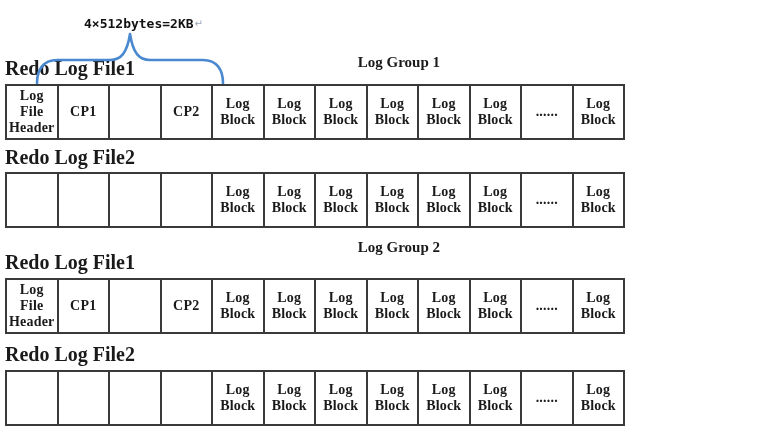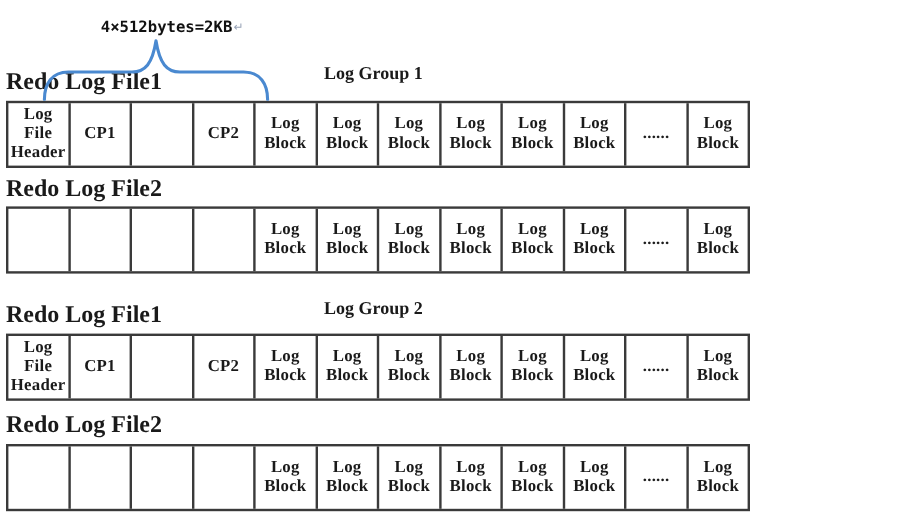--- a/index.html
+++ b/index.html
@@ -43,21 +43,21 @@
     position: absolute;
     left: 5px;
     font-size: 20px;
     font-weight: bold;
     white-space: nowrap;
   }
   .group-title {
     position: absolute;
     left: 270px;
     width: 170px;
-    text-align: left;
+    text-align: right;
     font-size: 15px;
     font-weight: bold;
     white-space: nowrap;
   }
   .rowbox {
     position: absolute;
     left: 5px;
     width: 620px;
     height: 56px;
     border: 2px solid #3a3a3a;
@@ -138,21 +138,21 @@
     <div class="cell">Log
 Block</div>
     <div class="cell">Log
 Block</div>
     <div class="cell">......</div>
     <div class="cell">Log
 Block</div>
   </div>
 
   <div class="file-label" style="top:251px">Redo Log File1</div>
-  <div class="group-title" style="top:250px">Log Group 2</div>
+  <div class="group-title" style="top:239px">Log Group 2</div>
 
   <div class="rowbox" style="top:278px">
     <div class="cell">Log File
 Header</div>
     <div class="cell">CP1</div>
     <div class="cell"></div>
     <div class="cell">CP2</div>
     <div class="cell">Log
 Block</div>
     <div class="cell">Log

